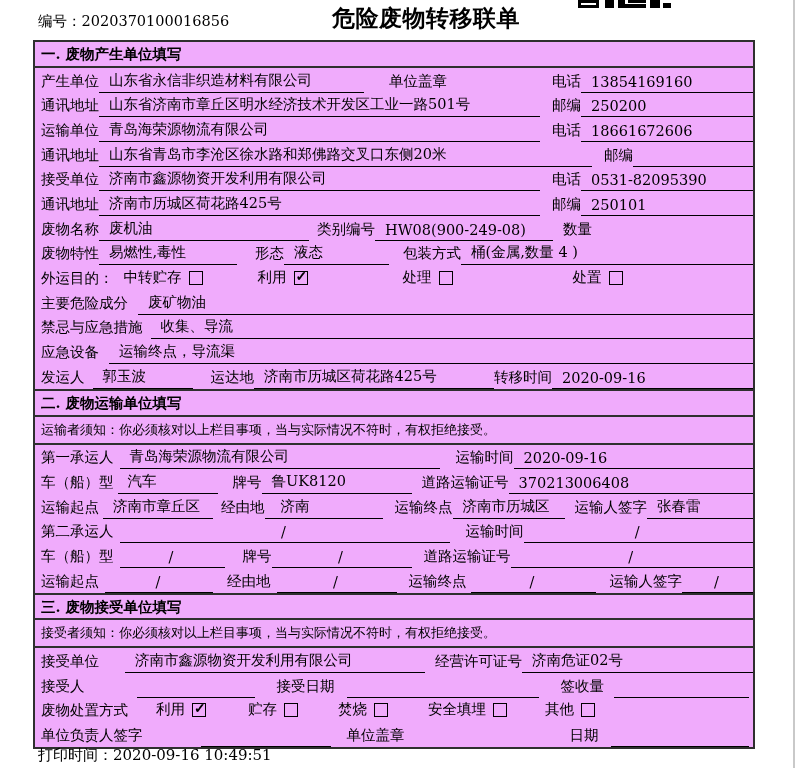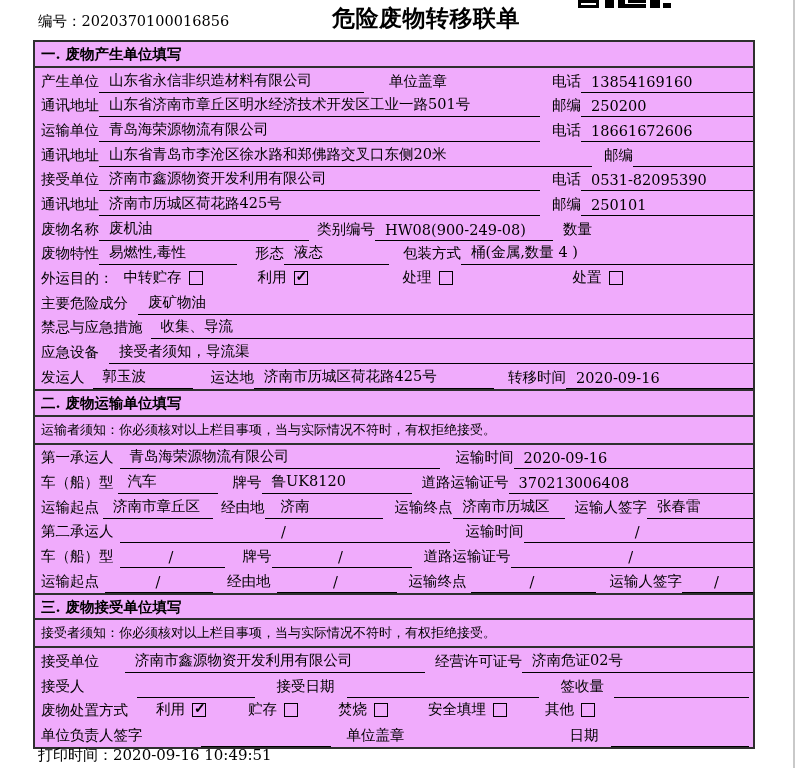--- a/index.html
+++ b/index.html
@@ -133,28 +133,28 @@
       <div class="row">
         <span class="lbl">主要危险成分</span>
         <span class="val grow" style="margin-left: 10px;">废矿物油</span>
       </div>
       <div class="row">
         <span class="lbl">禁忌与应急措施</span>
         <span class="val grow" style="margin-left: 8px;">收集、导流</span>
       </div>
       <div class="row">
         <span class="lbl">应急设备</span>
-        <span class="val grow" style="margin-left: 10px;">接受者须知，导流渠</span>
+        <span class="val grow" style="margin-left: 10px;">运输终点，导流渠</span>
       </div>
       <div class="row">
         <span class="lbl">发运人</span>
         <span class="val" style="width: 100px; margin-left: 8px;">郭玉波</span>
         <span class="lbl" style="margin-left: 18px;">运达地</span>
         <span class="val" style="width: 240px;">济南市历城区荷花路425号</span>
-        <span class="lbl" style="margin-left: 14px;">转移时间</span>
+        <span class="lbl" style="">转移时间</span>
         <span class="val grow">2020-09-16</span>
       </div>
     </div>
     <div class="sec">
       <div class="sec-header">二. 废物运输单位填写</div>
       <div class="note">运输者须知：你必须核对以上栏目事项，当与实际情况不符时，有权拒绝接受。</div>
       <div class="row">
         <span class="lbl">第一承运人</span>
         <span class="val" style="width: 320px; margin-left: 6px;">青岛海荣源物流有限公司</span>
         <span class="lbl" style="margin-left: 16px;">运输时间</span>

